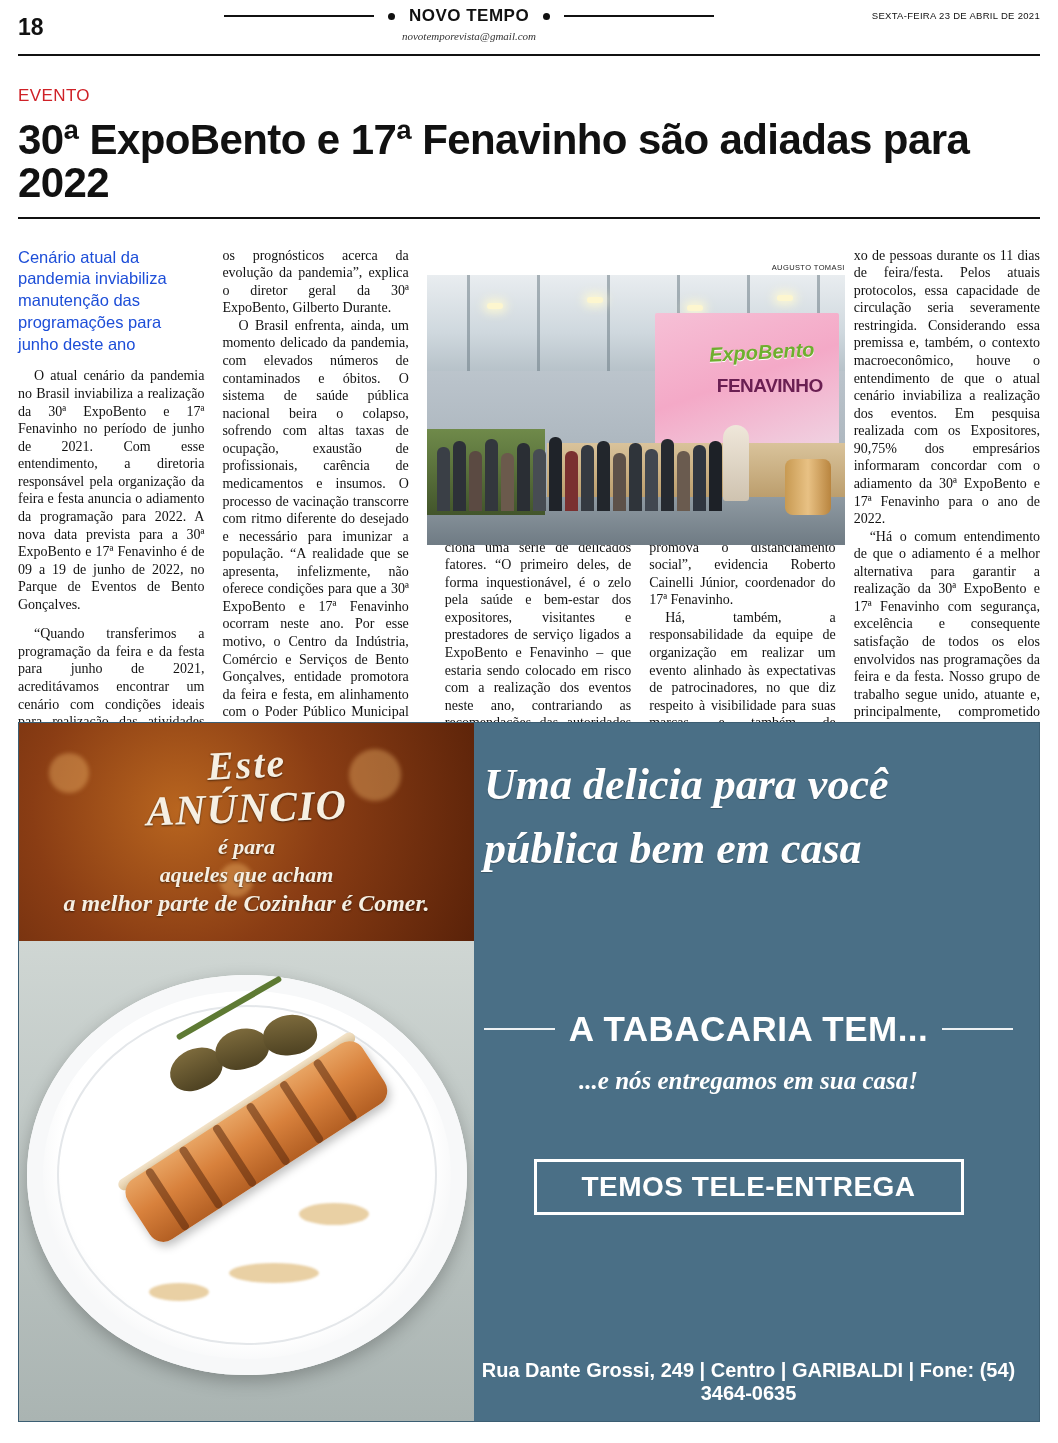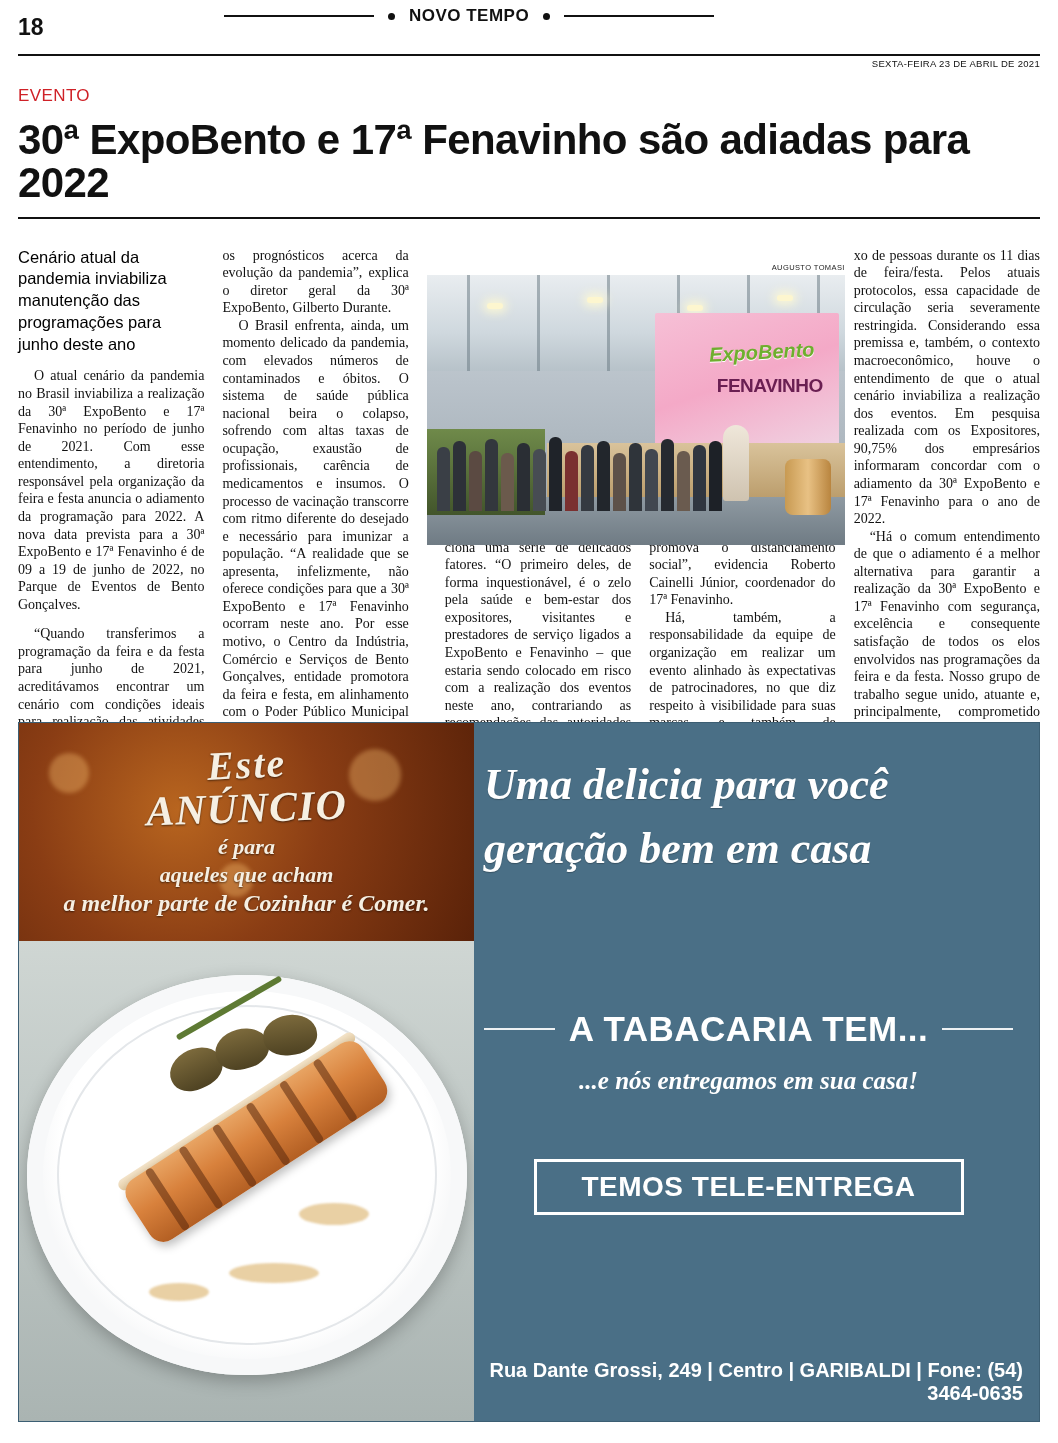--- a/index.html
+++ b/index.html
@@ -51,21 +51,20 @@
     margin-top:4px;
   }
   .mast-date {
     width: 210px;
     text-align:right;
     font-family:"Liberation Sans", sans-serif;
     font-size: 9.5px;
     letter-spacing:0.3px;
     padding-top: 10px;
     color:#111;
-    margin-top:48px;
   }
 
   
   .kicker {
     color:#cf2127;
     font-family:"Liberation Sans", sans-serif;
     font-weight:normal;
     font-size:17px;
     letter-spacing:0.4px;
     margin-top: 30px;
@@ -81,21 +80,21 @@
     border-bottom: 2px solid #111;
   }
 
   
   .body-area { display:flex; gap:18px; margin-top:14px; }
   .col { width: 200px; }
   .standfirst {
     font-family:"Liberation Sans", sans-serif;
     font-size: 16.5px;
     line-height: 1.32;
-    color:#000000;
+    color:#1d4ed8;
   }
   p.txt {
     font-family:"Liberation Serif", serif;
     font-size: 14px;
     line-height: 1.255;
     text-align: justify;
     margin: 0;
     text-indent: 16px;
     hyphens: auto;
   }
@@ -263,41 +262,42 @@
   .ad-btn {
     margin: 64px auto 0 auto;
     width: 430px; height: 56px;
     border: 3px solid #ffffff;
     display:flex; align-items:center; justify-content:center;
     font-family:"Liberation Sans", sans-serif;
     font-weight:bold; font-size: 28px; letter-spacing:0.5px;
   }
   .ad-addr {
     position:absolute; left: 0; right: 16px; bottom: 16px;
-    text-align:right;
+    text-align:center;
     font-family:"Liberation Sans", sans-serif;
     font-weight:bold;
     font-size: 20px;
   }
 </style>
 </head>
 <body>
 
 <div class="page">
 
   <div class="masthead">
     <div class="folio">18</div>
     <div class="masthead-center">
       <div class="mast-title-row">
         <div class="mast-rule"></div>
         <div class="mast-dot"></div>
         <div class="mast-title">NOVO TEMPO</div>
         <div class="mast-dot"></div>
         <div class="mast-rule"></div>
       </div>
+      <div class="mast-mail">novotemporevista@gmail.com</div>
     </div>
     <div class="mast-date">SEXTA-FEIRA 23 DE ABRIL DE 2021</div>
   </div>
 
   <div class="kicker">EVENTO</div>
   <h1 class="headline">30ª ExpoBento e 17ª Fenavinho são adiadas para 2022</h1>
 
   <div class="body-area">
 
     <div class="col col-1">
@@ -401,21 +401,21 @@
         <div class="grill" style="left:190px;top:80px"></div>
         <div class="grill" style="left:230px;top:80px"></div>
       </div>
       <div class="sauce" style="left:280px;top:480px;width:70px;height:22px"></div>
       <div class="sauce" style="left:210px;top:540px;width:90px;height:20px"></div>
       <div class="sauce" style="left:130px;top:560px;width:60px;height:18px"></div>
     </div>
 
     <div class="ad-right">
       <div class="ad-script">Uma delicia para você</div>
-      <div class="ad-script">geração bem em casa</div>
+      <div class="ad-script">pública bem em casa</div>
 
       <div class="ad-brandwrap">
         <div class="ad-brandline">
           <div class="ln"></div>
           <div class="ad-brand">A TABACARIA TEM...</div>
           <div class="ln"></div>
         </div>
         <div class="ad-sub">...e nós entregamos em sua casa!</div>
       </div>
 

